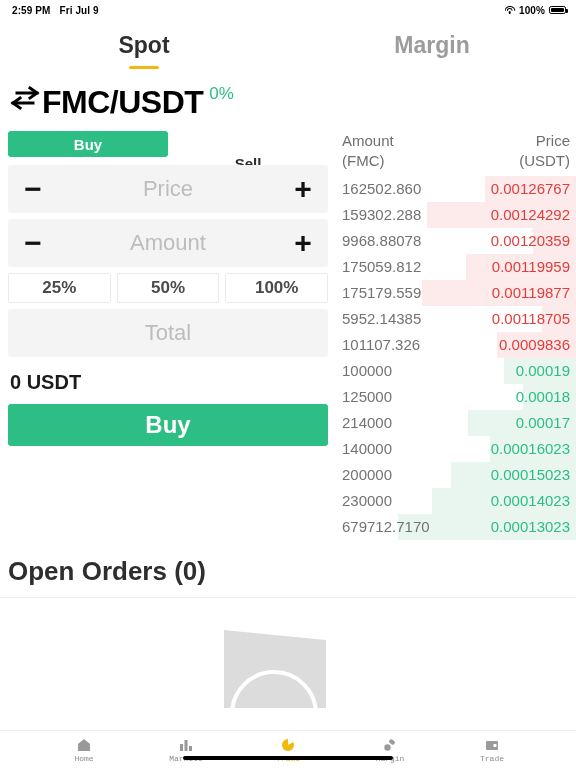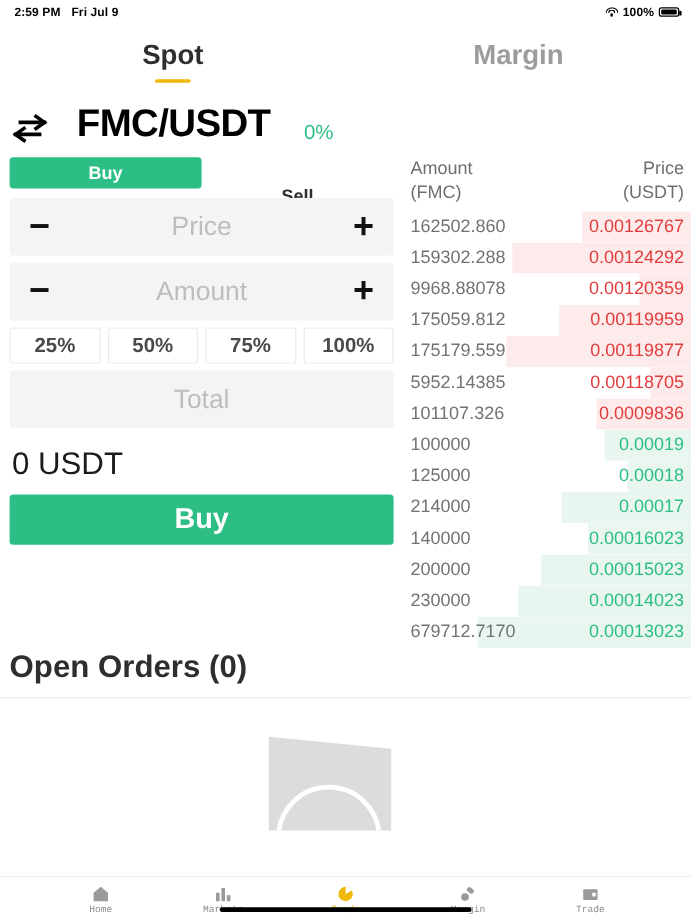--- a/index.html
+++ b/index.html
@@ -52,21 +52,21 @@
   }
   .tab.active{ color:#2e2e2e; }
   .tab.inactive{ color:#9c9c9c; }
   .tab.active .underline{
     position:absolute; left:50%; transform:translateX(-50%);
     bottom:-10px; width:30px; height:3px; background:#f0b90b; border-radius:2px;
   }
 
   
   .pair-row{
-    display:flex; align-items:flex-end; gap:24px;
+    display:flex; align-items:flex-start; gap:2px;
     padding:14px 10px 10px 10px;
   }
   .swap-icon{ width:30px; height:28px; flex:0 0 auto; }
   .pair-name{ font-size:32px; font-weight:bold; color:#000; letter-spacing:-.5px; }
   .pair-change{ font-size:17px; color:#2cbe84; font-weight:500; margin-left:4px; }
 
   
   .body-cols{ display:flex; align-items:flex-start; }
   .left-col{ width:336px; flex:0 0 336px; padding:0 8px 0 8px; }
   .right-col{ width:240px; flex:0 0 240px; }
@@ -99,21 +99,21 @@
   
   .pct-row{ display:flex; gap:0; margin:4px 0 6px 0; }
   .pct{
     flex:1; height:30px; border:1px solid #ebebeb; background:#fff;
     display:flex; align-items:center; justify-content:center;
     font-size:17px; font-weight:bold; color:#4a4a4a;
     margin-right:6px; border-radius:2px;
   }
   .pct:last-child{ margin-right:0; }
 
-  .balance{ font-size:26px; color:#1b1b1b; padding:8px 2px 10px 2px; }
+  .balance{ font-size:20px; color:#1b1b1b; padding:8px 2px 10px 2px;font-weight:bold; }
 
   .buy-cta{
     height:42px; background:#2cbe84; color:#fff; border-radius:3px;
     display:flex; align-items:center; justify-content:center;
     font-size:24px; font-weight:bold;
   }
 
   
   .ob-head{
     display:flex; justify-content:space-between;
@@ -129,21 +129,21 @@
     position:absolute; right:0; top:0; bottom:0;
   }
   .ob-row.ask .ob-depth{ background:#fdeaea; }
   .ob-row.bid .ob-depth{ background:#e8f6ef; }
   .ob-amt{ position:relative; color:#737373; z-index:1; }
   .ob-price{ position:relative; margin-left:auto; z-index:1; font-weight:500; }
   .ob-row.ask .ob-price{ color:#e23d3d; }
   .ob-row.bid .ob-price{ color:#2cbe84; }
 
   
-  .open-orders{ }
+  .open-orders{ margin-top:16px; }
   .oo-title{
     font-size:26px; font-weight:bold; color:#2e2e2e;
     padding:0 8px 10px 8px;
   }
   .oo-sep{ height:1px; background:#ededed; }
   .oo-empty{ position:relative; height:110px; overflow:hidden; }
   .oo-empty svg{ position:absolute; left:222px; top:24px; }
 
   
   .tabbar{
@@ -224,21 +224,20 @@
 
     <div class="field">
       <span class="step">−</span>
       <span class="ph">Amount</span>
       <span class="step">+</span>
     </div>
 
     <div class="pct-row">
       <div class="pct">25%</div>
       <div class="pct">50%</div>
-      <div class="pct">75%</div>
       <div class="pct">100%</div>
     </div>
 
     <div class="field total">
       <span class="ph">Total</span>
     </div>
 
     <div class="balance">0 USDT</div>
 
     <div class="buy-cta">Buy</div>

